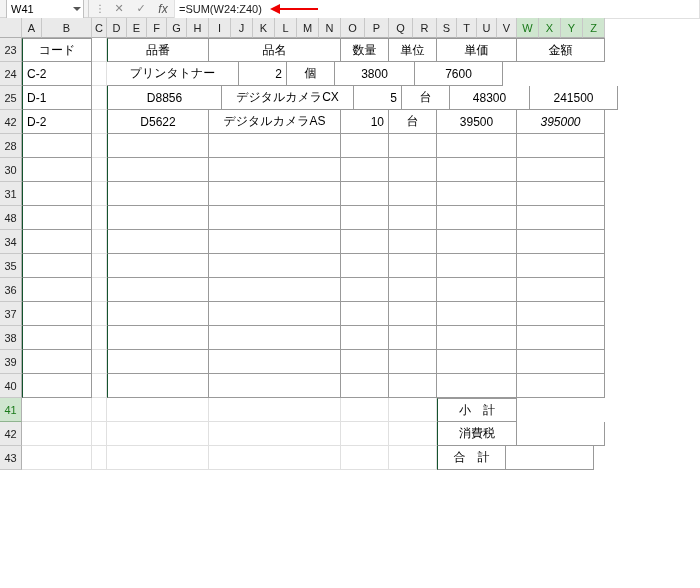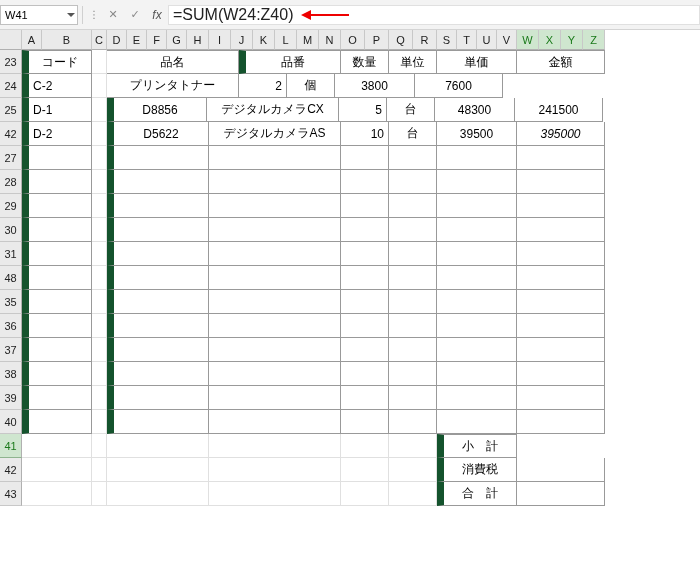--- a/index.html
+++ b/index.html
@@ -8,24 +8,24 @@
   font-size: 12px;
   background: #fff;
   width: 700px;
   height: 588px;
   overflow: hidden;
   position: relative;
 }
 .formula-bar {
   display: flex;
   align-items: center;
-  height: 30px;
+  height: 18px;
   border-bottom: 1px solid #d4d4d4;
   background: #f3f3f3;
-  padding-left: 0;
+  padding-left: 6px;
 }
 .name-box {
   width: 78px;
   height: 20px;
   background: #fff;
   border: 1px solid #c0c0c0;
   display: flex;
   align-items: center;
   justify-content: space-between;
   padding: 0 2px 0 4px;
@@ -46,21 +46,21 @@
 }
 .fx-label { font-style: italic; font-size: 12px; color: #555; }
 .formula-input {
   flex: 1;
   height: 20px;
   background: #fff;
   border: 1px solid #e0e0e0;
   display: flex;
   align-items: center;
   padding: 0 4px;
-  font-size: 16px;
+  font-size: 11px;
   color: #222;
 }
 .arrow {
   width: 40px; height: 2px;
   background: #e00;
   position: relative;
   margin-left: 16px;
 }
 .arrow::before {
   content: "";
@@ -122,21 +122,21 @@
   align-items: center;
   font-size: 12px;
   padding: 0 4px;
   background: #fff;
   overflow: hidden;
   white-space: nowrap;
 }
 
 .tc { border-right: 1px solid #999; border-bottom: 1px solid #999; }
 .tc-top { border-top: 1px solid #999; }
-.tc-left { border-left: 7px solid #14532d; }
+.tc-left { border-left: 1px solid #14532d; }
 .ctr { justify-content: center; }
 .rgt { justify-content: flex-end; }
 .sel-cell { outline: 2px solid #1a7a1a; outline-offset: -1px; position: relative; z-index: 2; } 
 </style>
 </head>
 <body>
 
 <div class="formula-bar">
   <div class="name-box">
     <span>W41</span>
@@ -181,93 +181,71 @@
       <div class="col-h sel" style="width: 22px;">W</div>
       <div class="col-h sel" style="width: 22px;">X</div>
       <div class="col-h sel" style="width: 22px;">Y</div>
       <div class="col-h sel" style="width: 22px;">Z</div>
     </div>
   <div class="rows" id="rows">
       <div class="row">
         <div class="row-h">23</div>
         <div class="cell ctr tc tc-top tc-left" style="width: 70px;">コード</div>
         <div class="cell ctr" style="width: 15px;"></div>
+        <div class="cell ctr tc tc-top tc-left" style="width: 102px;">品番</div>
         <div class="cell ctr tc tc-top" style="width: 132px;">品名</div>
-        <div class="cell ctr tc tc-top tc-left" style="width: 102px;">品番</div>
         <div class="cell ctr tc tc-top" style="width: 48px;">数量</div>
         <div class="cell ctr tc tc-top" style="width: 48px;">単位</div>
         <div class="cell ctr tc tc-top" style="width: 80px;">単価</div>
         <div class="cell ctr tc tc-top" style="width: 88px;">金額</div>
       </div>
       <div class="row">
         <div class="row-h">24</div>
         <div class="cell tc tc-left" style="width: 70px;">C-2</div>
         <div class="cell" style="width: 15px;"></div>
         <div class="cell tc ctr" style="width: 132px;">プリンタトナー</div>
         <div class="cell tc rgt" style="width: 48px;">2</div>
         <div class="cell tc ctr" style="width: 48px;">個</div>
         <div class="cell tc ctr" style="width: 80px;">3800</div>
         <div class="cell tc ctr" style="width: 88px;">7600</div>
       </div>
       <div class="row">
         <div class="row-h">25</div>
         <div class="cell tc tc-left" style="width: 70px;">D-1</div>
         <div class="cell" style="width: 15px;"></div>
-        <div class="cell tc tc-left ctr" style="width: 100px;">D8856</div>
+        <div class="cell tc tc-left ctr" style="width: 115px;">D8856</div>
         <div class="cell tc ctr" style="width: 132px;">デジタルカメラCX</div>
         <div class="cell tc rgt" style="width: 48px;">5</div>
         <div class="cell tc ctr" style="width: 48px;">台</div>
         <div class="cell tc ctr" style="width: 80px;">48300</div>
         <div class="cell tc ctr" style="width: 88px;">241500</div>
       </div>
       <div class="row">
         <div class="row-h">42</div>
         <div class="cell tc tc-left" style="width: 70px;">D-2</div>
         <div class="cell" style="width: 15px;"></div>
         <div class="cell tc tc-left ctr" style="width: 102px;">D5622</div>
         <div class="cell tc ctr" style="width: 132px;">デジタルカメラAS</div>
         <div class="cell tc rgt" style="width: 48px;">10</div>
         <div class="cell tc ctr" style="width: 48px;">台</div>
         <div class="cell tc ctr" style="width: 80px;">39500</div>
         <div class="cell tc ctr" style="width: 88px; font-style: italic;">395000</div>
       </div>
       <div class="row">
-        <div class="row-h">27</div>
-        <div class="cell tc tc-left" style="width: 70px;"></div>
-        <div class="cell" style="width: 15px;"></div>
-        <div class="cell tc tc-left ctr" style="width: 102px;"></div>
-        <div class="cell tc ctr" style="width: 132px;"></div>
-        <div class="cell tc rgt" style="width: 48px;"></div>
-        <div class="cell tc ctr" style="width: 48px;"></div>
-        <div class="cell tc ctr" style="width: 80px;"></div>
-        <div class="cell tc ctr" style="width: 88px;"></div>
-      </div>
-      <div class="row">
         <div class="row-h">28</div>
         <div class="cell tc tc-left" style="width: 70px;"></div>
         <div class="cell" style="width: 15px;"></div>
         <div class="cell tc tc-left ctr" style="width: 102px;"></div>
         <div class="cell tc ctr" style="width: 132px;"></div>
         <div class="cell tc rgt" style="width: 48px;"></div>
         <div class="cell tc ctr" style="width: 48px;"></div>
         <div class="cell tc ctr" style="width: 80px;"></div>
         <div class="cell tc ctr" style="width: 88px;"></div>
       </div>
       <div class="row">
-        <div class="row-h">29</div>
-        <div class="cell tc tc-left" style="width: 70px;"></div>
-        <div class="cell" style="width: 15px;"></div>
-        <div class="cell tc tc-left ctr" style="width: 102px;"></div>
-        <div class="cell tc ctr" style="width: 132px;"></div>
-        <div class="cell tc rgt" style="width: 48px;"></div>
-        <div class="cell tc ctr" style="width: 48px;"></div>
-        <div class="cell tc ctr" style="width: 80px;"></div>
-        <div class="cell tc ctr" style="width: 88px;"></div>
-      </div>
-      <div class="row">
         <div class="row-h">30</div>
         <div class="cell tc tc-left" style="width: 70px;"></div>
         <div class="cell" style="width: 15px;"></div>
         <div class="cell tc tc-left ctr" style="width: 102px;"></div>
         <div class="cell tc ctr" style="width: 132px;"></div>
         <div class="cell tc rgt" style="width: 48px;"></div>
         <div class="cell tc ctr" style="width: 48px;"></div>
         <div class="cell tc ctr" style="width: 80px;"></div>
         <div class="cell tc ctr" style="width: 88px;"></div>
       </div>
@@ -277,20 +255,31 @@
         <div class="cell" style="width: 15px;"></div>
         <div class="cell tc tc-left ctr" style="width: 102px;"></div>
         <div class="cell tc ctr" style="width: 132px;"></div>
         <div class="cell tc rgt" style="width: 48px;"></div>
         <div class="cell tc ctr" style="width: 48px;"></div>
         <div class="cell tc ctr" style="width: 80px;"></div>
         <div class="cell tc ctr" style="width: 88px;"></div>
       </div>
       <div class="row">
         <div class="row-h">48</div>
+        <div class="cell tc tc-left" style="width: 70px;"></div>
+        <div class="cell" style="width: 15px;"></div>
+        <div class="cell tc tc-left ctr" style="width: 102px;"></div>
+        <div class="cell tc ctr" style="width: 132px;"></div>
+        <div class="cell tc rgt" style="width: 48px;"></div>
+        <div class="cell tc ctr" style="width: 48px;"></div>
+        <div class="cell tc ctr" style="width: 80px;"></div>
+        <div class="cell tc ctr" style="width: 88px;"></div>
+      </div>
+      <div class="row">
+        <div class="row-h">34</div>
         <div class="cell tc tc-left" style="width: 70px;"></div>
         <div class="cell" style="width: 15px;"></div>
         <div class="cell tc tc-left ctr" style="width: 102px;"></div>
         <div class="cell tc ctr" style="width: 132px;"></div>
         <div class="cell tc rgt" style="width: 48px;"></div>
         <div class="cell tc ctr" style="width: 48px;"></div>
         <div class="cell tc ctr" style="width: 80px;"></div>
         <div class="cell tc ctr" style="width: 88px;"></div>
       </div>
       <div class="row">
@@ -381,17 +370,17 @@
         <div class="cell tc ctr" style="width: 88px;"></div>
       </div>
       <div class="row">
         <div class="row-h">43</div>
         <div class="cell" style="width: 70px;"></div>
         <div class="cell" style="width: 15px;"></div>
         <div class="cell" style="width: 102px;"></div>
         <div class="cell" style="width: 132px;"></div>
         <div class="cell" style="width: 48px;"></div>
         <div class="cell" style="width: 48px;"></div>
-        <div class="cell tc ctr tc-left" style="width: 80px;">合　計</div>
+        <div class="cell tc ctr tc-left" style="width: 69px;">合　計</div>
         <div class="cell tc ctr" style="width: 88px;"></div>
       </div>
     </div>
 </div>
 
 </body></html>

